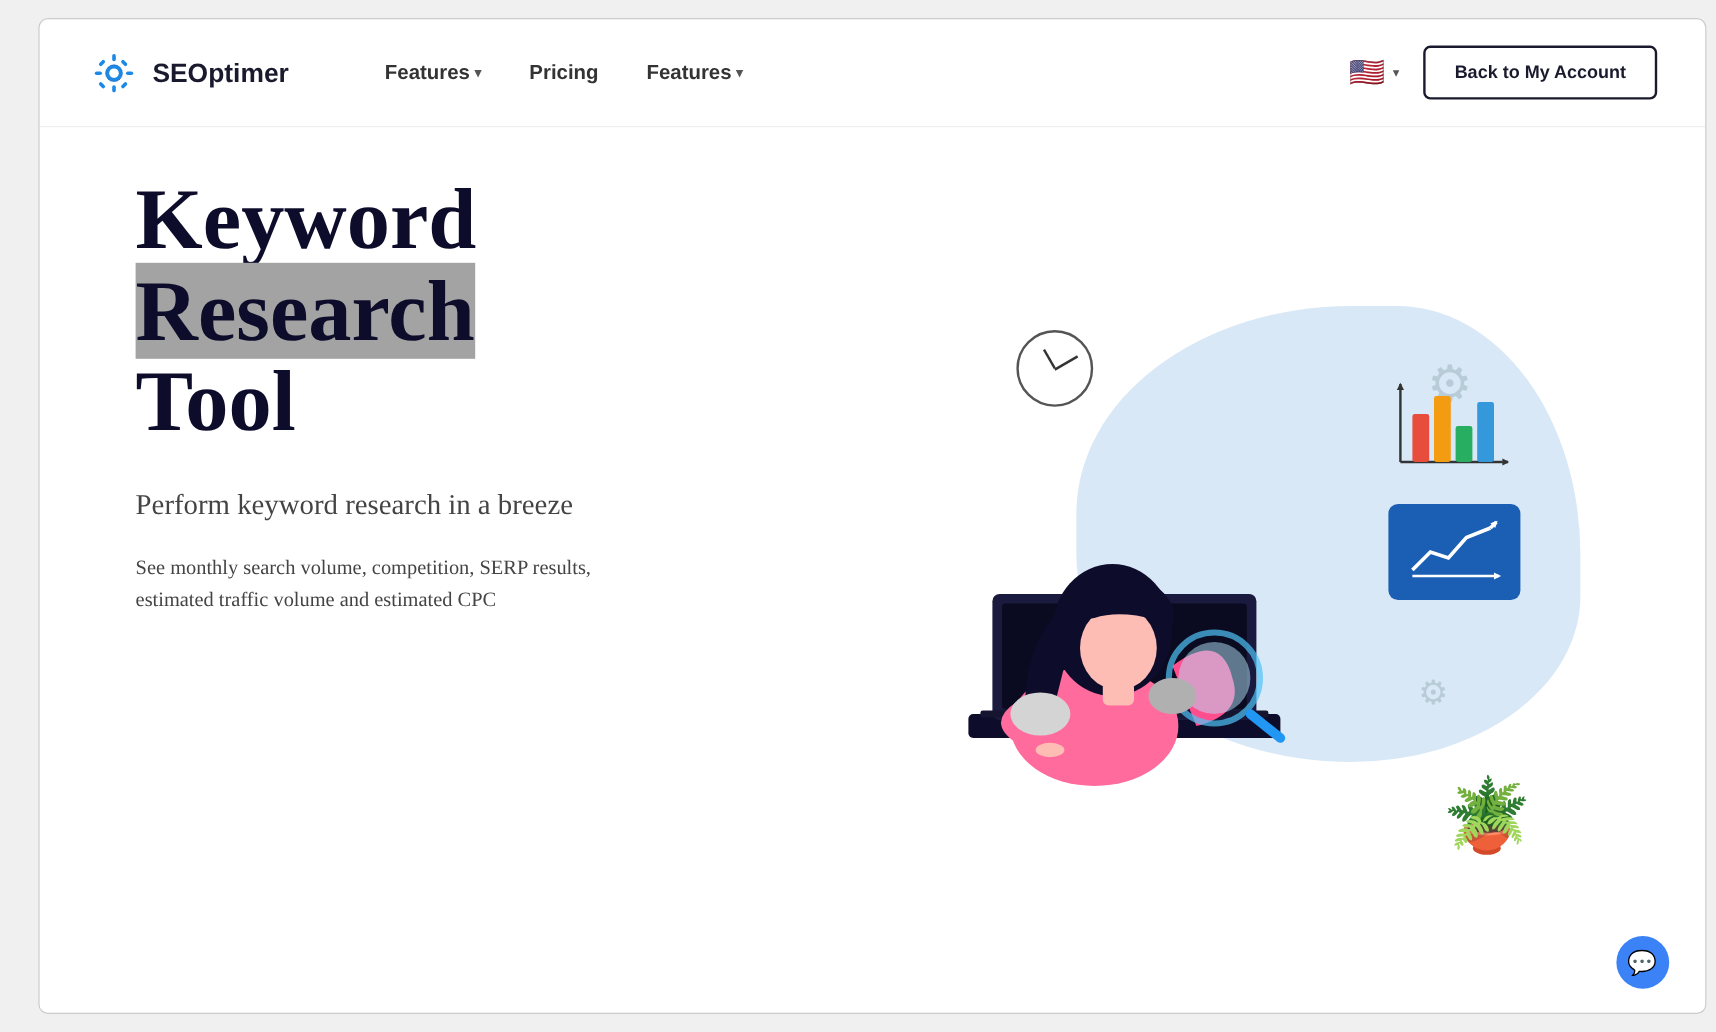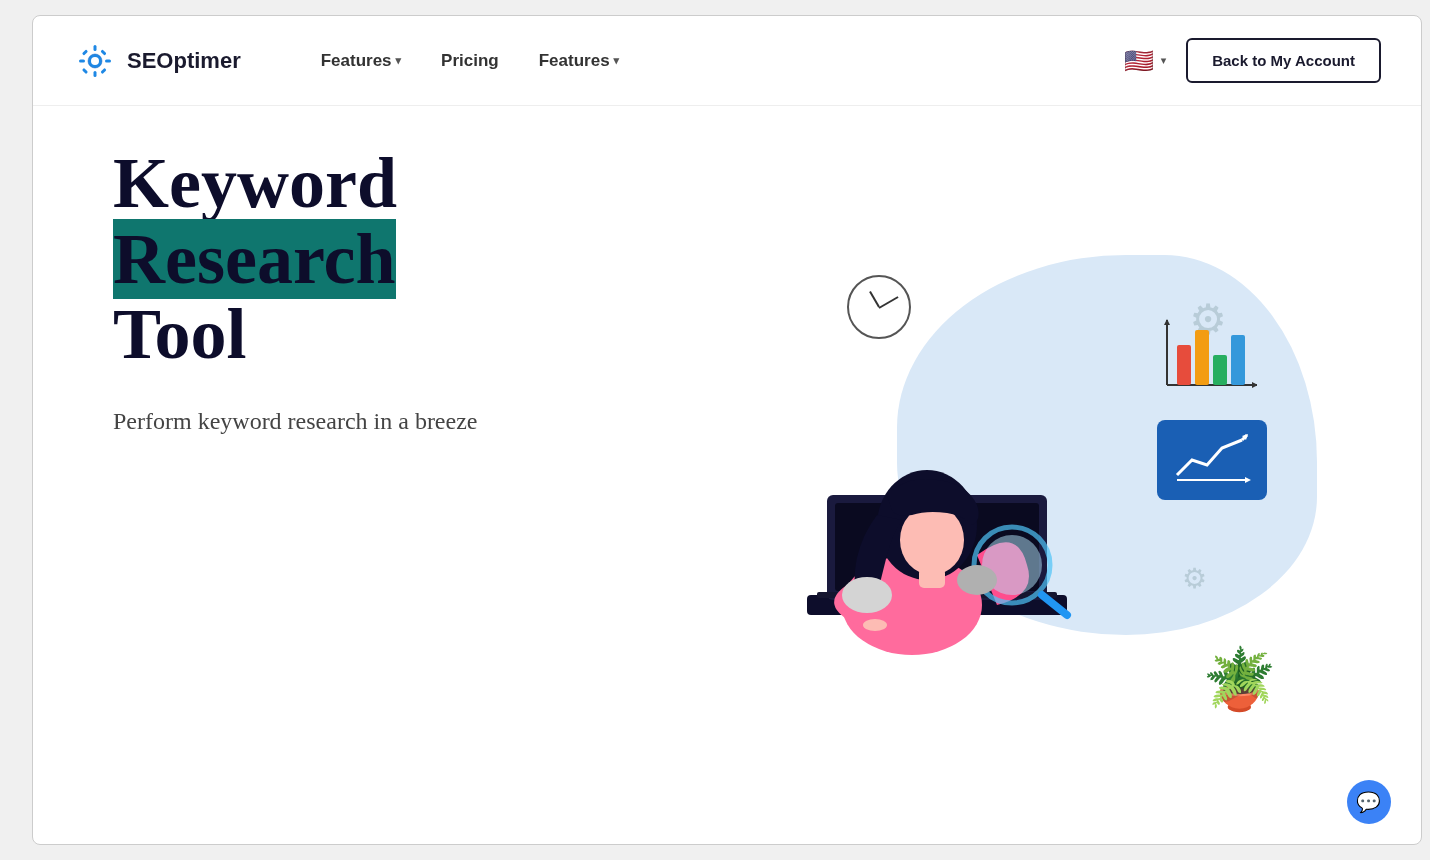--- a/index.html
+++ b/index.html
@@ -111,21 +111,21 @@
       z-index: 2;
     }
     .hero-title {
       font-size: 72px;
       font-weight: 800;
       color: #0d0d2b;
       line-height: 1.05;
       margin-bottom: 30px;
     }
     .hero-title .highlight {
-      background: #0f766e;
+      background: #a3a3a3;
       display: inline;
     }
     .hero-subtitle {
       font-size: 24px;
       color: #444;
       margin-bottom: 20px;
       line-height: 1.5;
     }
     .hero-desc {
       font-size: 17px;
@@ -330,20 +330,21 @@
   </nav>
 
   <div class="hero">
     <div class="hero-left">
       <h1 class="hero-title">
         <span>Keyword</span><br>
         <span class="highlight">Research</span><br>
         <span>Tool</span>
       </h1>
       <p class="hero-subtitle">Perform keyword research in a breeze</p>
+      <p class="hero-desc">See monthly search volume, competition, SERP results, estimated traffic volume and estimated CPC</p>
     </div>
 
     <div class="hero-right">
       <div class="illustration-container">
 
         <div class="blob"></div>
 
         <div class="gear1">⚙</div>
         <div class="gear2">⚙</div>
         <div class="gear3">⚙</div>

